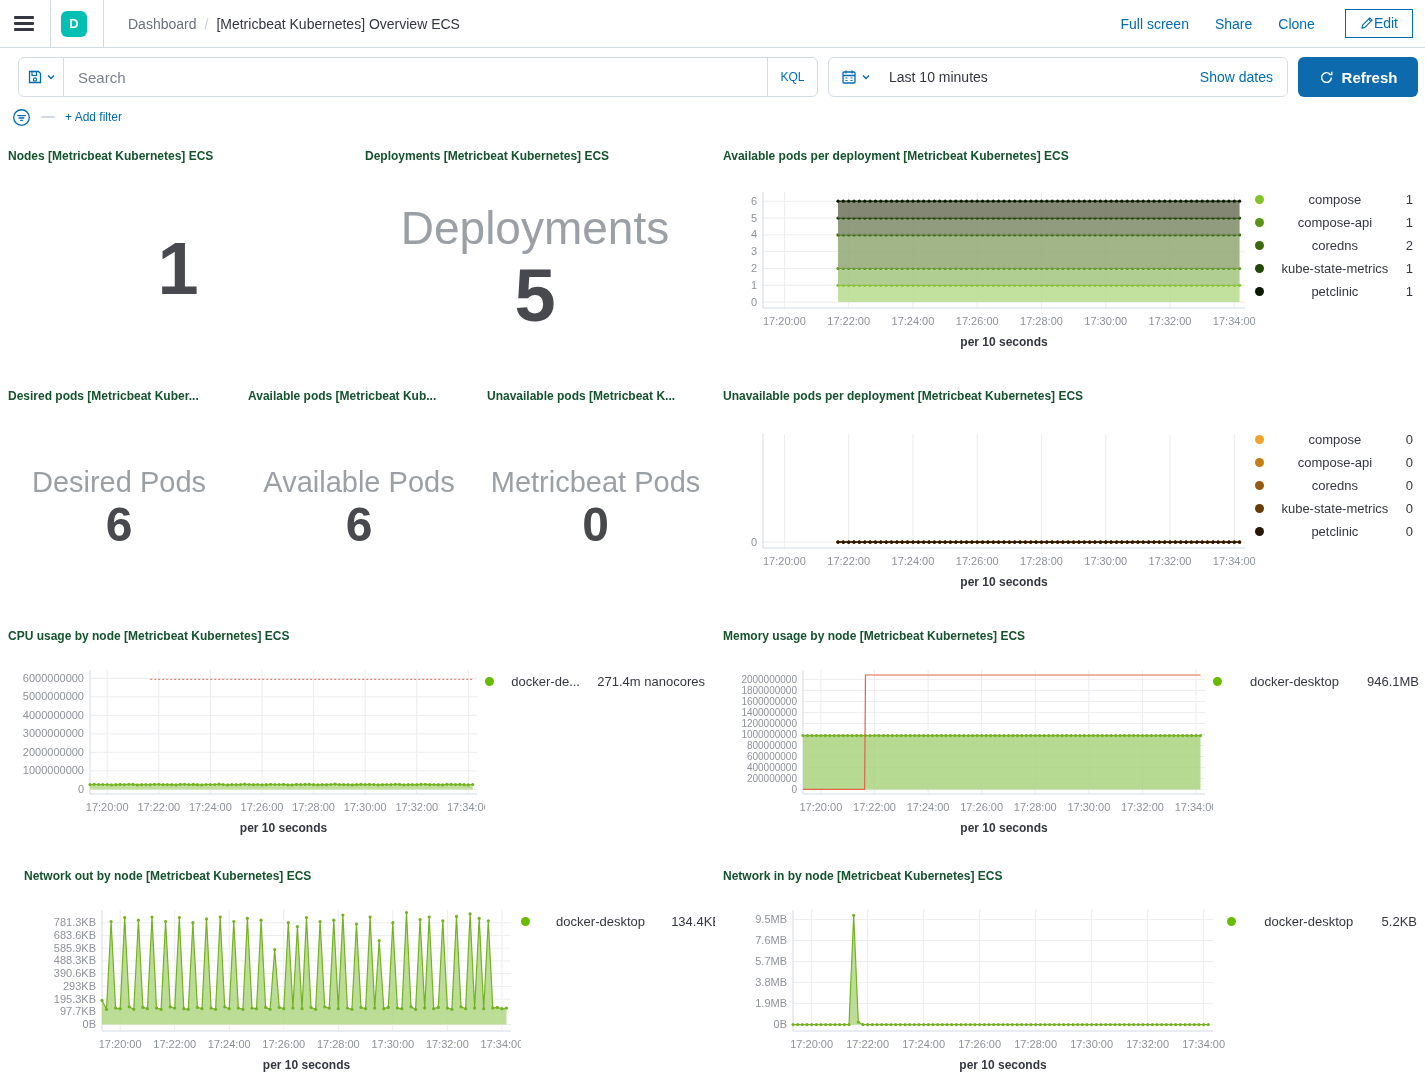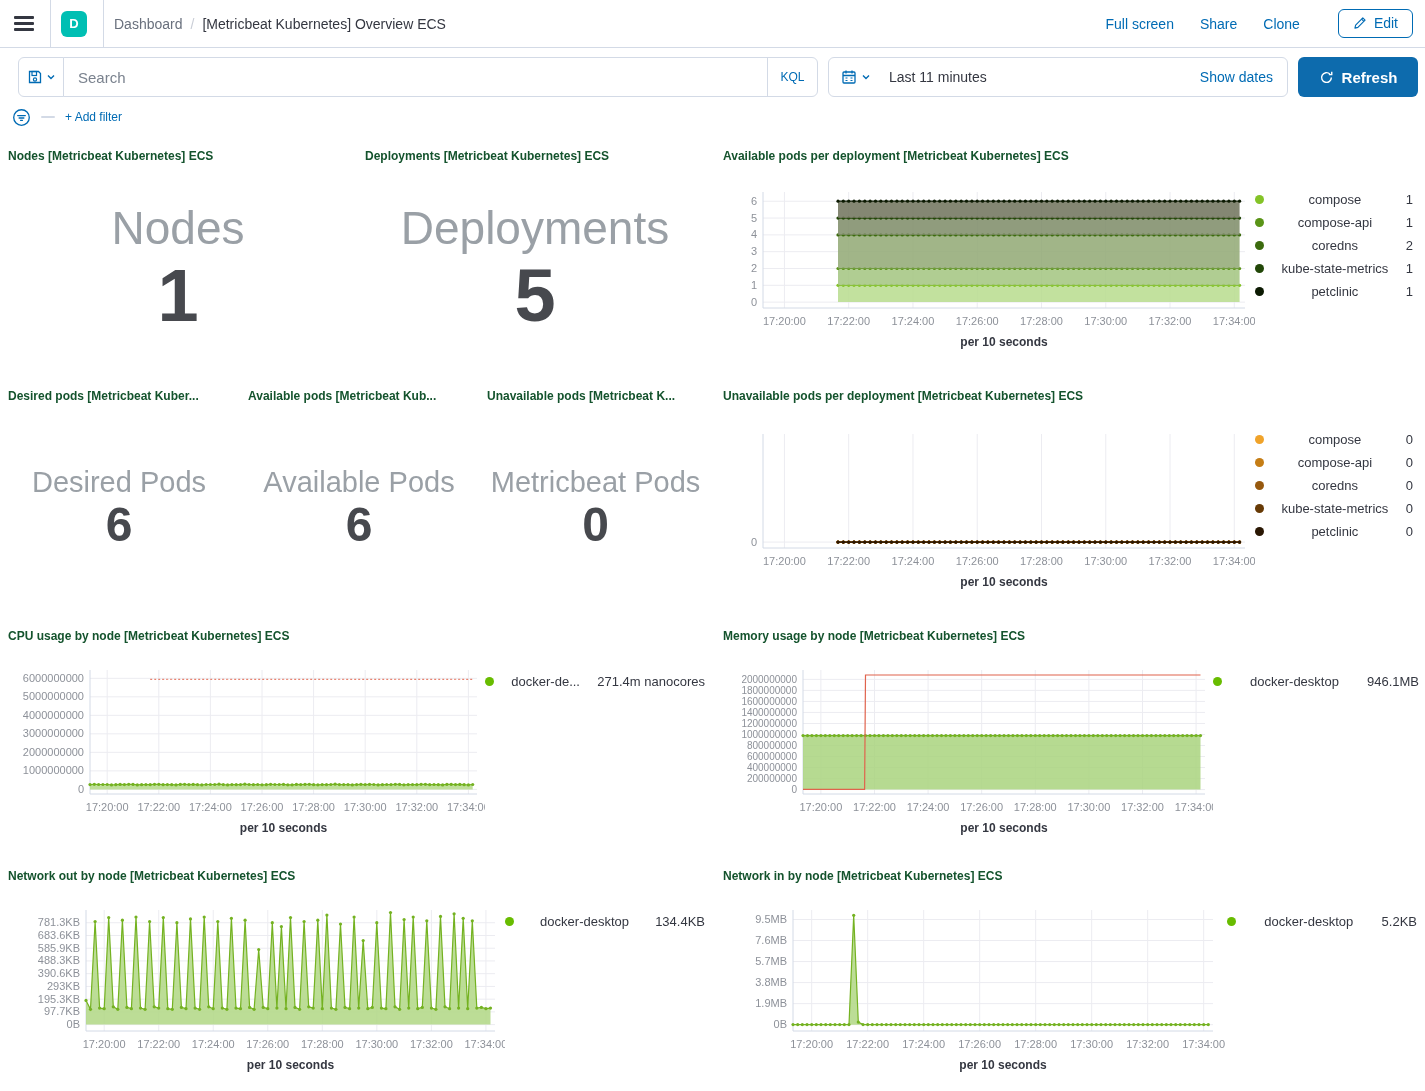--- a/index.html
+++ b/index.html
@@ -15,30 +15,30 @@
     background:#fff; padding:0 12px; z-index:5;
   }
   .hamburger { width:24px; height:24px; padding:3px 2px; display:flex; flex-direction:column; justify-content:space-around; cursor:pointer; }
   .hamburger span { display:block; height:2.5px; background:#343741; border-radius:1px; }
   .hdr-divider { width:1px; height:48px; background:#d3dae6; margin:0 0 0 14px; }
   .logo-badge {
     width:26px; height:26px; border-radius:6px; background:#00bfb3; color:#fff;
     font-weight:700; font-size:13px; display:flex; align-items:center; justify-content:center;
     margin:0 10px 0 10px;
   }
-  .breadcrumb { display:flex; align-items:center; gap:8px; font-size:14px; margin-left:10px; }
+  .breadcrumb { display:flex; align-items:center; gap:8px; font-size:14px; margin-left:24px; }
   .crumb-section { color:#69707d; cursor:pointer; }
   .crumb-sep { color:#c9cdd6; }
   .crumb-page { color:#343741; font-weight:500; }
   .hdr-actions { margin-left:auto; display:flex; align-items:center; gap:26px; }
   .hdr-link { color:#006BB4; font-size:14px; cursor:pointer; white-space:nowrap; }
   .edit-btn {
-    display:flex; align-items:center; gap:7px; border:1px solid #006BB4; color:#006BB4;
-    border-radius:6px; padding:5px 14px 6px; font-size:14px; font-weight:500;
-    background:#fff; cursor:pointer; margin-left:12px;
+    display:flex; align-items:center; border:1px solid #006BB4; color:#006BB4;
+    border-radius:0; padding:5px 14px 6px; font-size:14px; font-weight:500;
+    background:#fff; cursor:pointer; margin-left:4px;
   }
   
   .save-box {
     position:absolute; left:18px; top:57px; width:46px; height:40px;
     border:1px solid #d3dae6; border-radius:6px 0 0 6px; display:flex; align-items:center;
     justify-content:center; gap:3px; color:#006BB4; cursor:pointer; background:#fff;
   }
   .search-box {
     position:absolute; left:63px; top:57px; width:755px; height:40px;
     border:1px solid #d3dae6; border-radius:0 6px 6px 0; display:flex; align-items:center; background:#fff;
@@ -141,21 +141,21 @@
   <div class="date-cal">
     <svg width="16" height="16" viewBox="0 0 16 16">
       <rect x="2" y="3" width="12" height="11" rx="1" fill="none" stroke="#006BB4" stroke-width="1.3"></rect>
       <path d="M5 1.5v3M11 1.5v3M2 6.5h12" stroke="#006BB4" stroke-width="1.3"></path>
       <path d="M4.5 9h2M4.5 11.5h2M9.5 9h2M9.5 11.5h2" stroke="#006BB4" stroke-width="1.2"></path>
     </svg>
     <svg width="10" height="10" viewBox="0 0 10 10">
       <polyline points="2,3.5 5,6.5 8,3.5" fill="none" stroke="#006BB4" stroke-width="1.4"></polyline>
     </svg>
   </div>
-  <span class="date-text">Last 11 minutes</span>
+  <span class="date-text">Last 10 minutes</span>
   <span class="show-dates">Show dates</span>
 </div>
 <button class="refresh-btn">
   <svg width="15" height="15" viewBox="0 0 16 16">
     <path d="M13.2 8a5.2 5.2 0 1 1-1.6-3.75" fill="none" stroke="#fff" stroke-width="1.5"></path>
     <path d="M13.6 1.8v3.1h-3.1" fill="none" stroke="#fff" stroke-width="1.5"></path>
   </svg>
   <span>Refresh</span>
 </button>
 
@@ -164,21 +164,20 @@
     <circle cx="10" cy="10" r="8.2" fill="none" stroke="#006BB4" stroke-width="1.4"></circle>
     <path d="M6 8h8M7.5 10.5h5M9 13h2" stroke="#006BB4" stroke-width="1.4" stroke-linecap="round"></path>
   </svg>
   <div class="filter-dash"></div>
   <span class="add-filter">+ Add filter</span>
 </div>
 
 <div class="panel" style="left:0;top:145px;width:356px;height:232px">
   <div class="panel-title">Nodes [Metricbeat Kubernetes] ECS</div>
   <div class="metric-body">
-    <div class="metric-label">Nodes</div>
     <div class="metric-value">1</div>
   </div>
 </div>
 <div class="panel" style="left:357px;top:145px;width:356px;height:232px">
   <div class="panel-title">Deployments [Metricbeat Kubernetes] ECS</div>
   <div class="metric-body">
     <div class="metric-label">Deployments</div>
     <div class="metric-value">5</div>
   </div>
 </div>
@@ -1384,21 +1383,21 @@
       <div class="legend" style="width: 206px; padding-top: 12px;">
         <div class="legend-item">
           <span class="legend-dot" style="background:#68bc00"></span>
           <span class="legend-label">docker-desktop</span>
           <span class="legend-value">946.1MB</span>
         </div>
       </div>
     </div>
 </div>
 
-<div class="panel" style="left:0;top:865px;width:712px;height:226px">
+<div class="panel" style="left:16px;top:865px;width:712px;height:226px">
   <div class="panel-title">Network out by node [Metricbeat Kubernetes] ECS</div>
   <div class="chart" style="left:0;top:37px;width:712px;height:189px">
       <svg width="505" height="189" shape-rendering="auto">
         <line x1="104.17777777777778" y1="8" x2="104.17777777777778" y2="129" stroke="#ececf1" stroke-width="1"></line>
         <line x1="158.7111111111111" y1="8" x2="158.7111111111111" y2="129" stroke="#ececf1" stroke-width="1"></line>
         <line x1="213.24444444444444" y1="8" x2="213.24444444444444" y2="129" stroke="#ececf1" stroke-width="1"></line>
         <line x1="267.77777777777777" y1="8" x2="267.77777777777777" y2="129" stroke="#ececf1" stroke-width="1"></line>
         <line x1="322.31111111111113" y1="8" x2="322.31111111111113" y2="129" stroke="#ececf1" stroke-width="1"></line>
         <line x1="376.84444444444443" y1="8" x2="376.84444444444443" y2="129" stroke="#ececf1" stroke-width="1"></line>
         <line x1="431.3777777777778" y1="8" x2="431.3777777777778" y2="129" stroke="#ececf1" stroke-width="1"></line>

